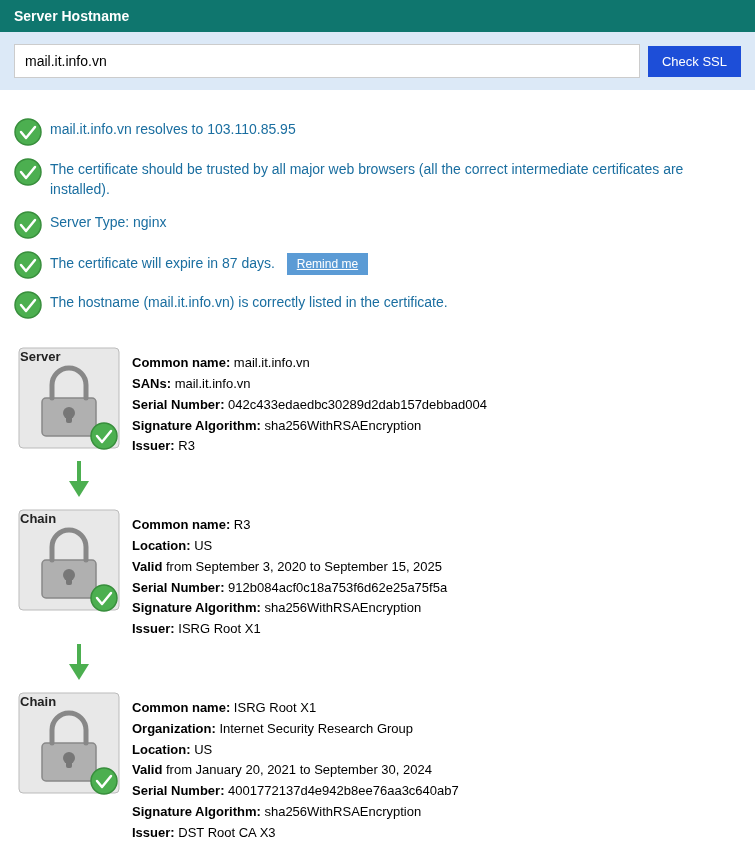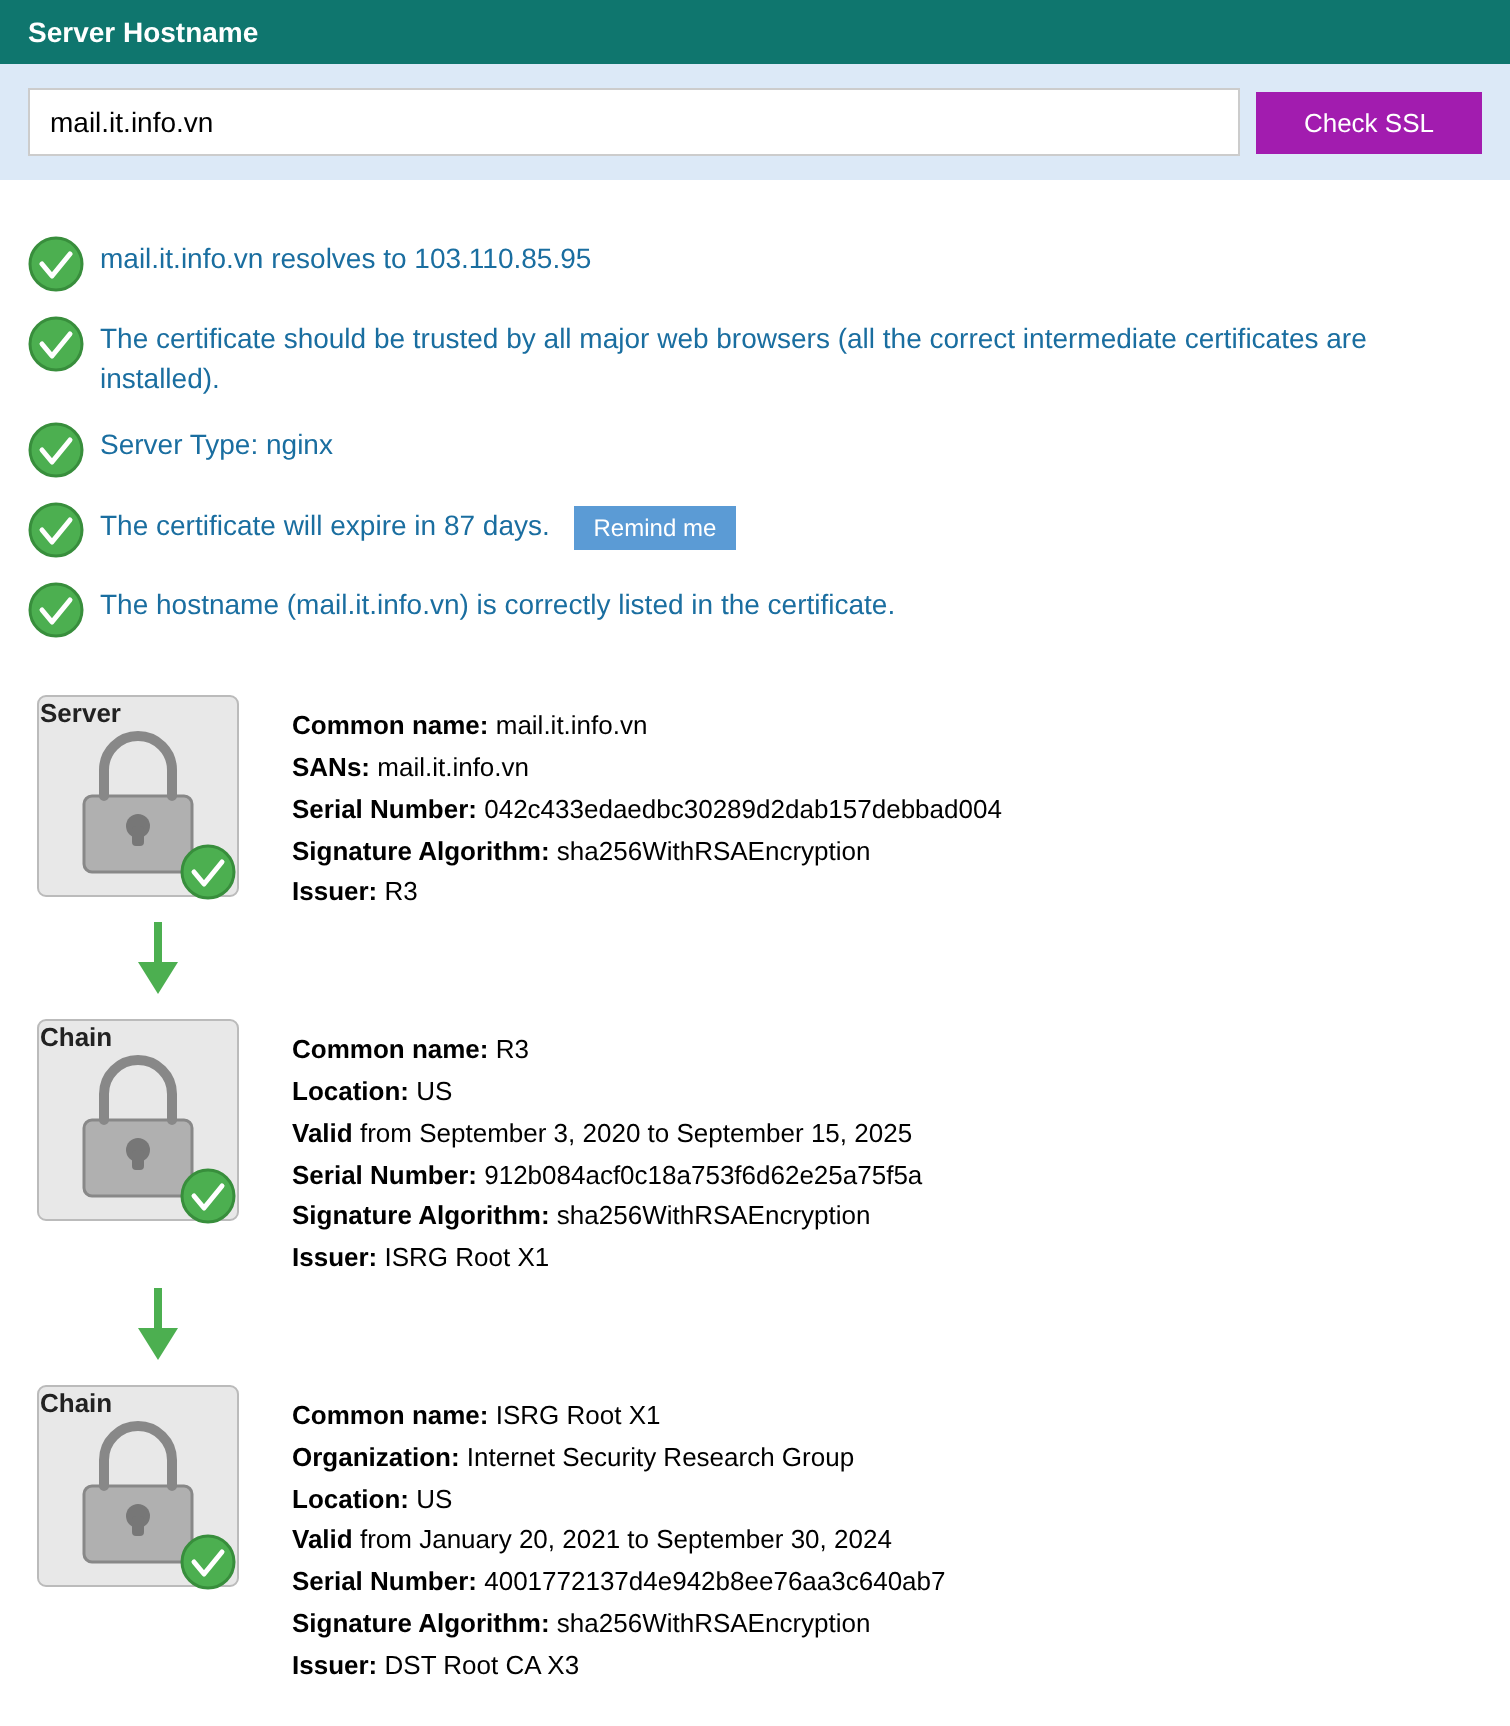--- a/index.html
+++ b/index.html
@@ -24,24 +24,24 @@
     .search-input {
       flex: 1;
       padding: 8px 10px;
       font-size: 14px;
       border: 1px solid #ccc;
       background: #fff;
       outline: none;
     }
 
     .check-ssl-btn {
-      background: #a21caf;
+      background: #1d4ed8;
       color: white;
       border: none;
-      padding: 8px 24px;
+      padding: 8px 14px;
       font-size: 13px;
       cursor: pointer;
       white-space: nowrap;
     }
 
     .results-section {
       padding: 10px 14px;
       margin-top: 16px;
     }
 
@@ -69,31 +69,32 @@
     .remind-btn {
       display: inline-block;
       background: #5b9bd5;
       color: white;
       border: none;
       padding: 4px 10px;
       font-size: 12px;
       cursor: pointer;
       margin-left: 8px;
       vertical-align: middle;
+      text-decoration: underline;
     }
 
     
     .cert-chain {
       padding: 4px 14px 10px 14px;
     }
 
     .cert-card {
       display: flex;
       align-items: flex-start;
-      gap: 22px;
+      gap: 8px;
       margin-bottom: 4px;
     }
 
     .cert-icon-wrap {
       position: relative;
       width: 110px;
       flex-shrink: 0;
     }
 
     .cert-label {

